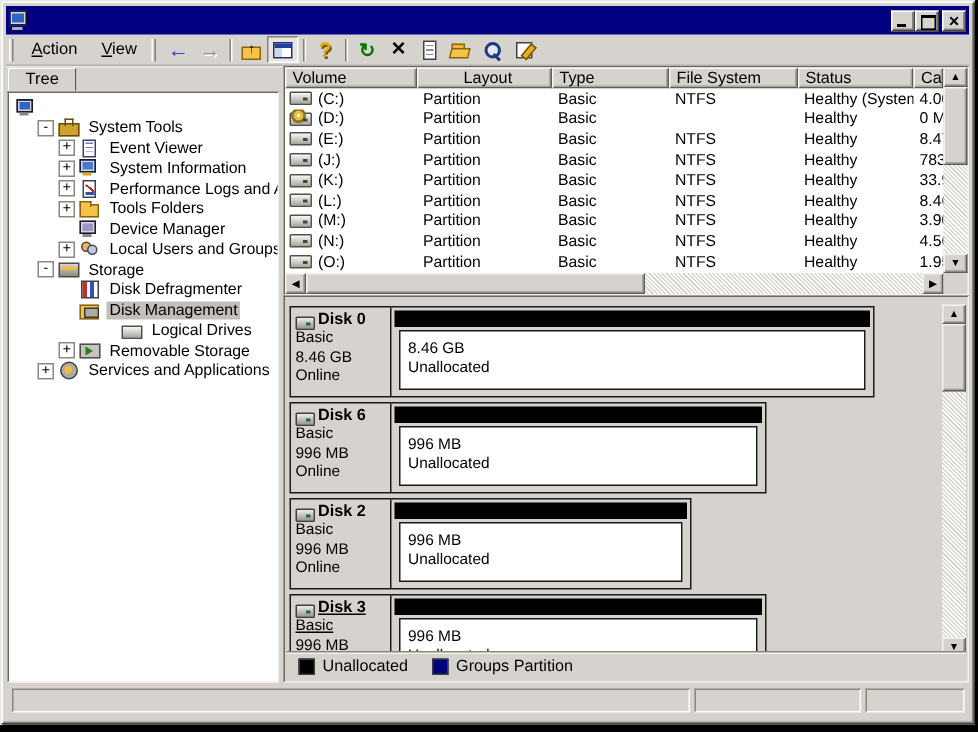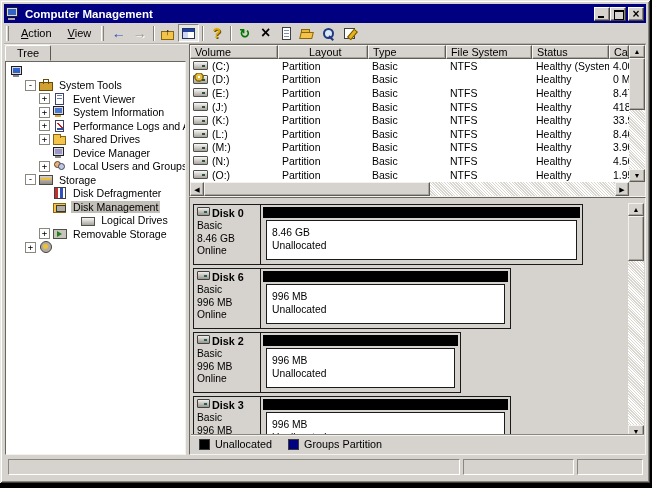--- a/index.html
+++ b/index.html
@@ -139,21 +139,21 @@
   .vl-hscroll { position:absolute; left:0; right:16px; bottom:0; height:14px; }
   .vl-corner { position:absolute; right:0; bottom:0; width:16px; height:14px; background:#d6d3ce; }
   
   .disk-pane {
     position:absolute; left:189px; top:197px; width:457px; height:258px; background:#d6d3ce;
     border:1px solid; border-color:#6a675f #f4f2ee #f4f2ee #6a675f;
   }
   .disk-rows { position:absolute; left:1px; top:5px; width:436px; height:235px; overflow:hidden; }
   .disk-row { position:absolute; left:2px; height:61px; border:1px solid #1a1a1a; background:#d6d3ce; display:flex; }
   .d-info { width:67px; flex:none; border-right:1px solid #1a1a1a; padding:2px 0 0 3px; font-size:10.3px; line-height:12.8px; overflow:hidden; }
-  .d-title { font-weight:bold; font-size:10.8px; display:flex; align-items:flex-start; white-space:nowrap; }
+  .d-title { font-weight:bold; font-size:10.8px; display:flex; align-items:flex-end; white-space:nowrap; }
   .di-disk { width:13px; height:9px; flex:none; margin-right:2px; position:relative;
     background:linear-gradient(#f0eee8,#9a968e); border:1px solid #404040; border-radius:1px; }
   .di-disk::after { content:""; position:absolute; right:2px; top:3px; width:3px; height:2px; background:#206060; }
   .d-bar { flex:1; position:relative; }
   .d-band { position:absolute; left:2px; right:2px; top:2px; height:11px; background:#000; }
   .d-label-box { position:absolute; left:5px; right:5px; top:15px; bottom:4px; background:#fff;
     border:1px solid #1a1a1a; font-size:10.3px; line-height:13px; padding:5px 0 0 5px; overflow:hidden; white-space:nowrap; }
   .disk-vscroll { position:absolute; left:438px; top:5px; width:16px; height:235px; }
   .legend { position:absolute; left:1px; right:1px; bottom:2px; height:16px; background:#d6d3ce;
     box-shadow:0 -1px 0 #f4f2ee, 0 -2px 0 #8a877f; display:flex; align-items:center; padding-left:8px; font-size:10.8px; }
@@ -163,21 +163,20 @@
   .statusbar { position:absolute; left:4px; right:4px; top:457px; height:20px; display:flex; align-items:center; padding-left:4px; }
   .sbcell { height:16px; border:1px solid; border-color:#8a877f #fff #fff #8a877f; margin-right:3px; flex:none; }
 </style>
 </head>
 <body>
 
 <div class="window">
 
   <div class="titlebar" style="background: rgb(0, 0, 128);">
     <div class="title-icon"></div>
-    <span class="title-text">Computer Management</span>
     <div class="winbtns">
       <div class="wb wb-min">
           <span></span>
         </div>
       <div class="wb wb-max">
           <span></span>
         </div>
       <div class="wb wb-close">
           <span>×</span>
         </div>
@@ -253,21 +252,21 @@
         <div class="tlabel">System Information</div>
       </div>
       <div class="trow" style="padding-left: 33px;">
         <div class="texp">+</div>
         <div class="ti i-performance"></div>
         <div class="tlabel">Performance Logs and Alerts</div>
       </div>
       <div class="trow" style="padding-left: 33px;">
         <div class="texp">+</div>
         <div class="ti i-shared-folders"></div>
-        <div class="tlabel">Shared Drives</div>
+        <div class="tlabel">Tools Folders</div>
       </div>
       <div class="trow" style="padding-left: 33px;">
         <div class="tspacer"></div>
         <div class="ti i-device-manager"></div>
         <div class="tlabel">Device Manager</div>
       </div>
       <div class="trow" style="padding-left: 33px;">
         <div class="texp">+</div>
         <div class="ti i-users"></div>
         <div class="tlabel">Local Users and Groups</div>
@@ -293,20 +292,21 @@
         <div class="tlabel">Logical Drives</div>
       </div>
       <div class="trow" style="padding-left: 33px;">
         <div class="texp">+</div>
         <div class="ti i-removable-storage"></div>
         <div class="tlabel">Removable Storage</div>
       </div>
       <div class="trow" style="padding-left: 19px;">
         <div class="texp">+</div>
         <div class="ti i-services"></div>
+        <div class="tlabel">Services and Applications</div>
       </div>
     </div>
 
   <div class="volume-pane">
     <div class="vl-header" id="vlHeader">
         <div class="vh" style="width: 88px;">Volume</div>
         <div class="vh" style="width: 90px; padding-left: 30px;">Layout</div>
         <div class="vh" style="width: 78px;">Type</div>
         <div class="vh" style="width: 86px;">File System</div>
         <div class="vh" style="width: 77px;">Status</div>
@@ -348,21 +348,21 @@
         </div>
         <div class="vrow">
           <div class="vcell" style="width: 88px; padding-left: 2px;">
             <div class="vi vi-drive"></div>
             <div>(J:)</div>
           </div>
           <div class="vcell" style="width: 90px;">Partition</div>
           <div class="vcell" style="width: 78px;">Basic</div>
           <div class="vcell" style="width: 86px;">NTFS</div>
           <div class="vcell" style="width: 77px;">Healthy</div>
-          <div class="vcell" style="width: 22px;">418</div>
+          <div class="vcell" style="width: 22px;">783</div>
         </div>
         <div class="vrow">
           <div class="vcell" style="width: 88px; padding-left: 2px;">
             <div class="vi vi-drive"></div>
             <div>(K:)</div>
           </div>
           <div class="vcell" style="width: 90px;">Partition</div>
           <div class="vcell" style="width: 78px;">Basic</div>
           <div class="vcell" style="width: 86px;">NTFS</div>
           <div class="vcell" style="width: 77px;">Healthy</div>
@@ -475,21 +475,21 @@
             <div>Online</div>
           </div>
           <div class="d-bar">
             <div class="d-band" style="background: rgb(0, 0, 0);"></div>
             <div class="d-label-box">
               <div>996 MB</div>
               <div>Unallocated</div>
             </div>
           </div>
         </div>
-        <div class="disk-row" style="top: 193px; width: 318px;">
+        <div class="disk-row" style="top: 193px; width: 318px; text-decoration: underline;">
           <div class="d-info">
             <div class="d-title">
               <div class="di-disk"></div>
               <div>Disk 3</div>
             </div>
             <div>Basic</div>
             <div>996 MB</div>
             <div>Online</div>
           </div>
           <div class="d-bar">

